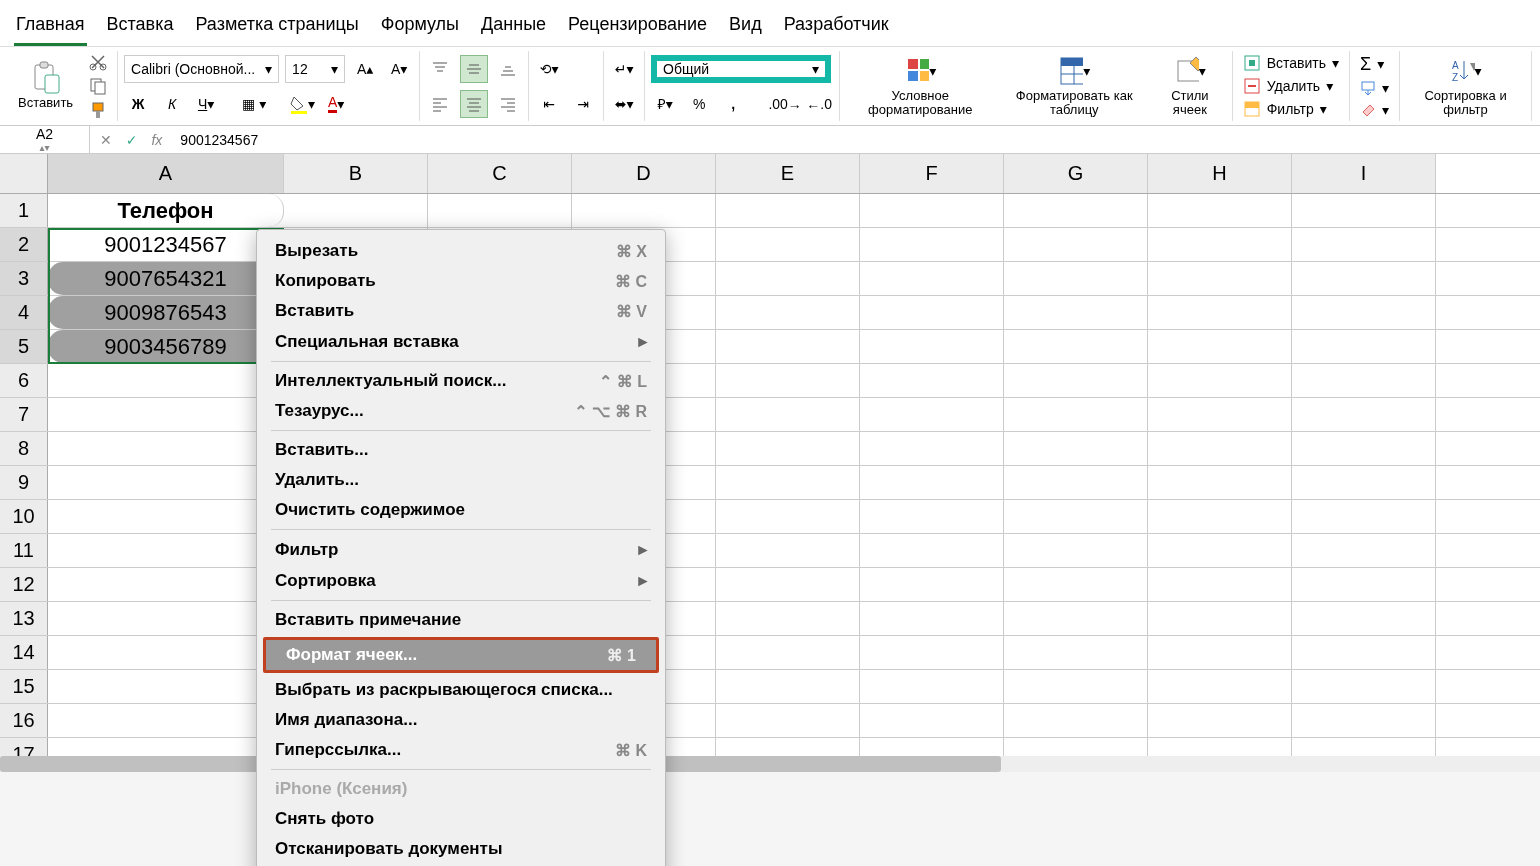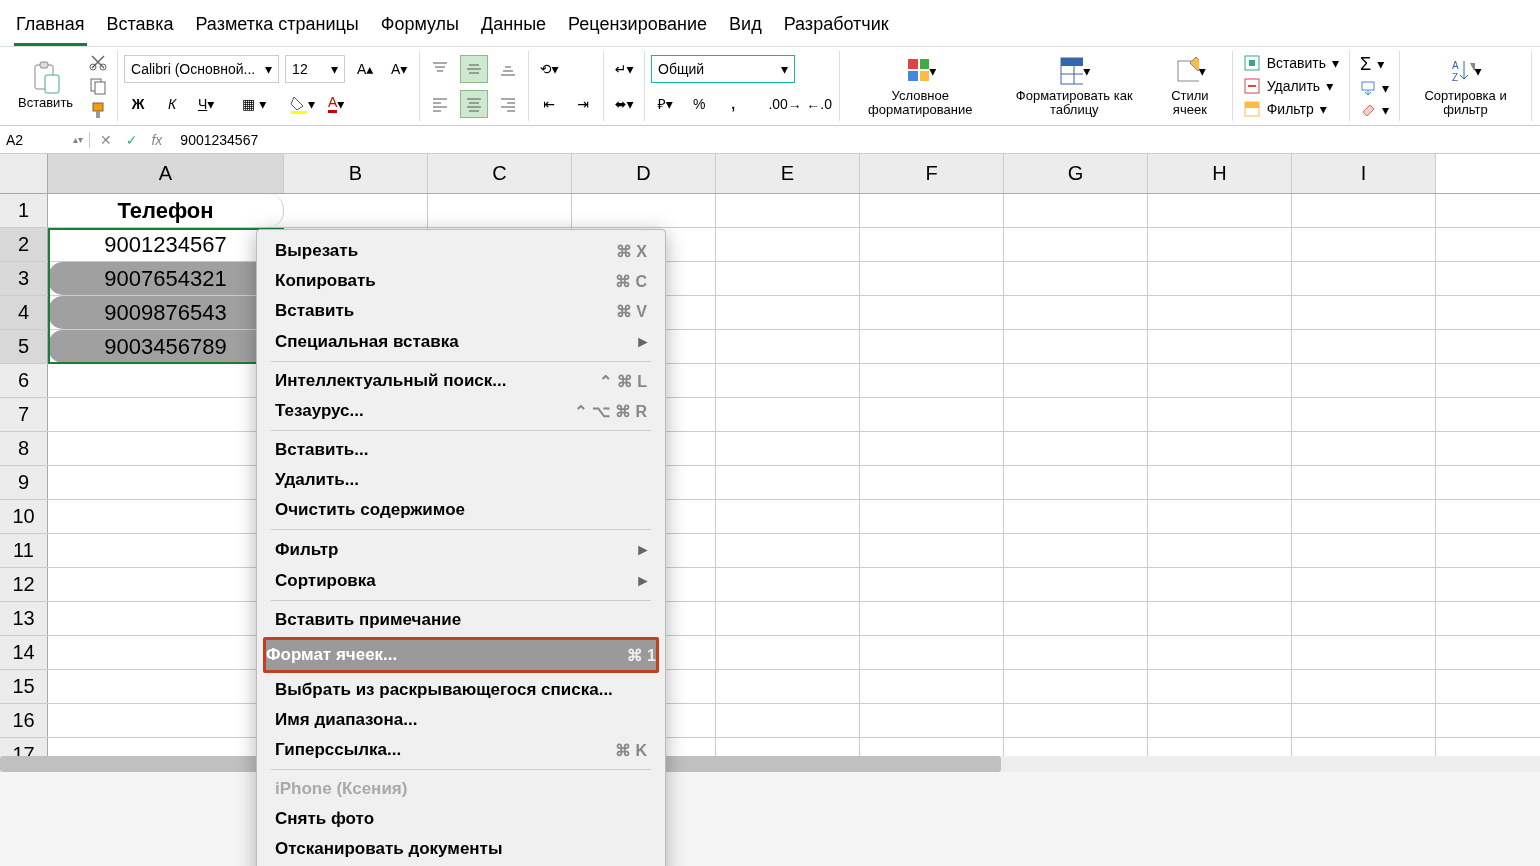--- a/index.html
+++ b/index.html
@@ -12,28 +12,28 @@
     .ribbon { display: flex; background: #fff; border-top: 1px solid #ddd; border-bottom: 1px solid #ccc; padding: 4px 8px; height: 80px; align-items: stretch; }
     .group { display: flex; flex-direction: column; justify-content: space-around; padding: 0 6px; border-right: 1px solid #ddd; }
     .group.row { flex-direction: row; align-items: center; gap: 4px; }
     .btn-lg { display: flex; flex-direction: column; align-items: center; gap: 2px; cursor: pointer; padding: 2px 4px; }
     .btn-lg span.lbl { font-size: 13px; text-align: center; line-height: 1.1; }
     .icon-box { width: 32px; height: 32px; display: inline-flex; align-items: center; justify-content: center; }
     .mini { display: flex; flex-direction: column; gap: 2px; padding-left: 4px; }
     .mini-btn { width: 26px; height: 22px; display: flex; align-items: center; justify-content: center; cursor: pointer; }
     .font-sel { width: 155px; height: 28px; border: 1px solid #ccc; padding: 0 6px; background: #fff; display: flex; align-items: center; justify-content: space-between; }
     .size-sel { width: 60px; height: 28px; border: 1px solid #ccc; padding: 0 6px; background: #fff; display: flex; align-items: center; justify-content: space-between; }
-    .fmt-sel { width: 144px; height: 28px; border: 1px solid #14b8a6; padding: 0 6px; background: #fff; display: flex; align-items: center; justify-content: space-between; }
+    .fmt-sel { width: 180px; height: 28px; border: 6px solid #14b8a6; padding: 0 6px; background: #fff; display: flex; align-items: center; justify-content: space-between; }
     .rowflex { display: flex; gap: 6px; align-items: center; }
     .sq-btn { width: 28px; height: 28px; display: flex; align-items: center; justify-content: center; cursor: pointer; border: 1px solid transparent; }
     .sq-btn.sel { background: #d0e8d0; border-color: #8abb8a; }
     .stack-item { display: flex; align-items: center; gap: 6px; font-size: 14px; cursor: pointer; padding: 2px 4px; }
     
     .namebar { display: flex; align-items: center; background: #fff; border-bottom: 1px solid #ccc; height: 28px; }
-    .namebox { width: 90px; border-right: 1px solid #ccc; padding: 0 6px; display: flex; align-items: center; justify-content: space-between; }
+    .namebox { width: 90px; border-right: 1px solid #ccc; padding: 0 6px; display: flex; align-items: center; justify-content: space-between; flex-direction: column; }
     .fx-controls { display: flex; align-items: center; gap: 14px; padding: 0 10px; color: #888; }
     .formula { padding: 0 8px; }
     
     .grid-wrap { position: relative; background: #fff; }
     .cols { display: flex; height: 40px; border-bottom: 1px solid #aaa; }
     .corner { width: 48px; background: #ececec; border-right: 1px solid #aaa; }
     .colh { flex: 0 0 144px; display: flex; align-items: center; justify-content: center; font-size: 20px; border-right: 1px solid #ccc; background: #ececec; }
     .colh.a { flex-basis: 236px; background: #d8d8d8; }
     .row-g { display: flex; height: 34px; border-bottom: 1px solid #ccc; }
     .rowh { width: 48px; display: flex; align-items: center; justify-content: center; font-size: 20px; background: #ececec; border-right: 1px solid #aaa; }
@@ -41,21 +41,21 @@
     .cell { flex: 0 0 144px; border-right: 1px solid #ccc; display: flex; align-items: center; padding: 0 8px; font-size: 22px; }
     .cell.a { flex-basis: 236px; justify-content: center; border-radius: 15px; }
     .cell.hdr { font-weight: 700; }
     .cell.selected { background: #a0a0a0; }
     .cell.active-sel { background: #fff; }
     .selborder { position: absolute; border: 2px solid #1a7d3a; pointer-events: none; }
     
     .ctx { position: absolute; width: 410px; background: #f0f0f0; border: 1px solid #bbb; border-radius: 4px; box-shadow: 0 4px 20px rgba(0,0,0,.3); padding: 6px 0; }
     .ctx-item { display: flex; justify-content: space-between; align-items: center; padding: 5px 18px; font-size: 17px; cursor: pointer; font-weight: bold; }
     .ctx-item.disabled { color: #aaa; }
-    .ctx-item.highlight { background: #9a9a9a; color: #fff; margin: 2px 6px; border: 3px solid #c14020; border-radius: 2px; padding: 5px 0; }
+    .ctx-item.highlight { background: #9a9a9a; color: #fff; margin: 2px 6px; border: 3px solid #c14020; border-radius: 2px; padding: 5px 20px; }
     .ctx-sep { height: 1px; background: #ccc; margin: 4px 14px; }
     .sc { color: #888; font-size: 16px; }
     .ctx-item.highlight .sc { color: #eee; }
     .chev { color: #666; }
     
     .scrollbar { position: absolute; bottom: 0; left: 0; right: 0; height: 16px; background: #eee; }
     .scroll-thumb { height: 100%; background: #c0c0c0; border-radius: 3px; }
     
     svg { display: block; }
   </style>

